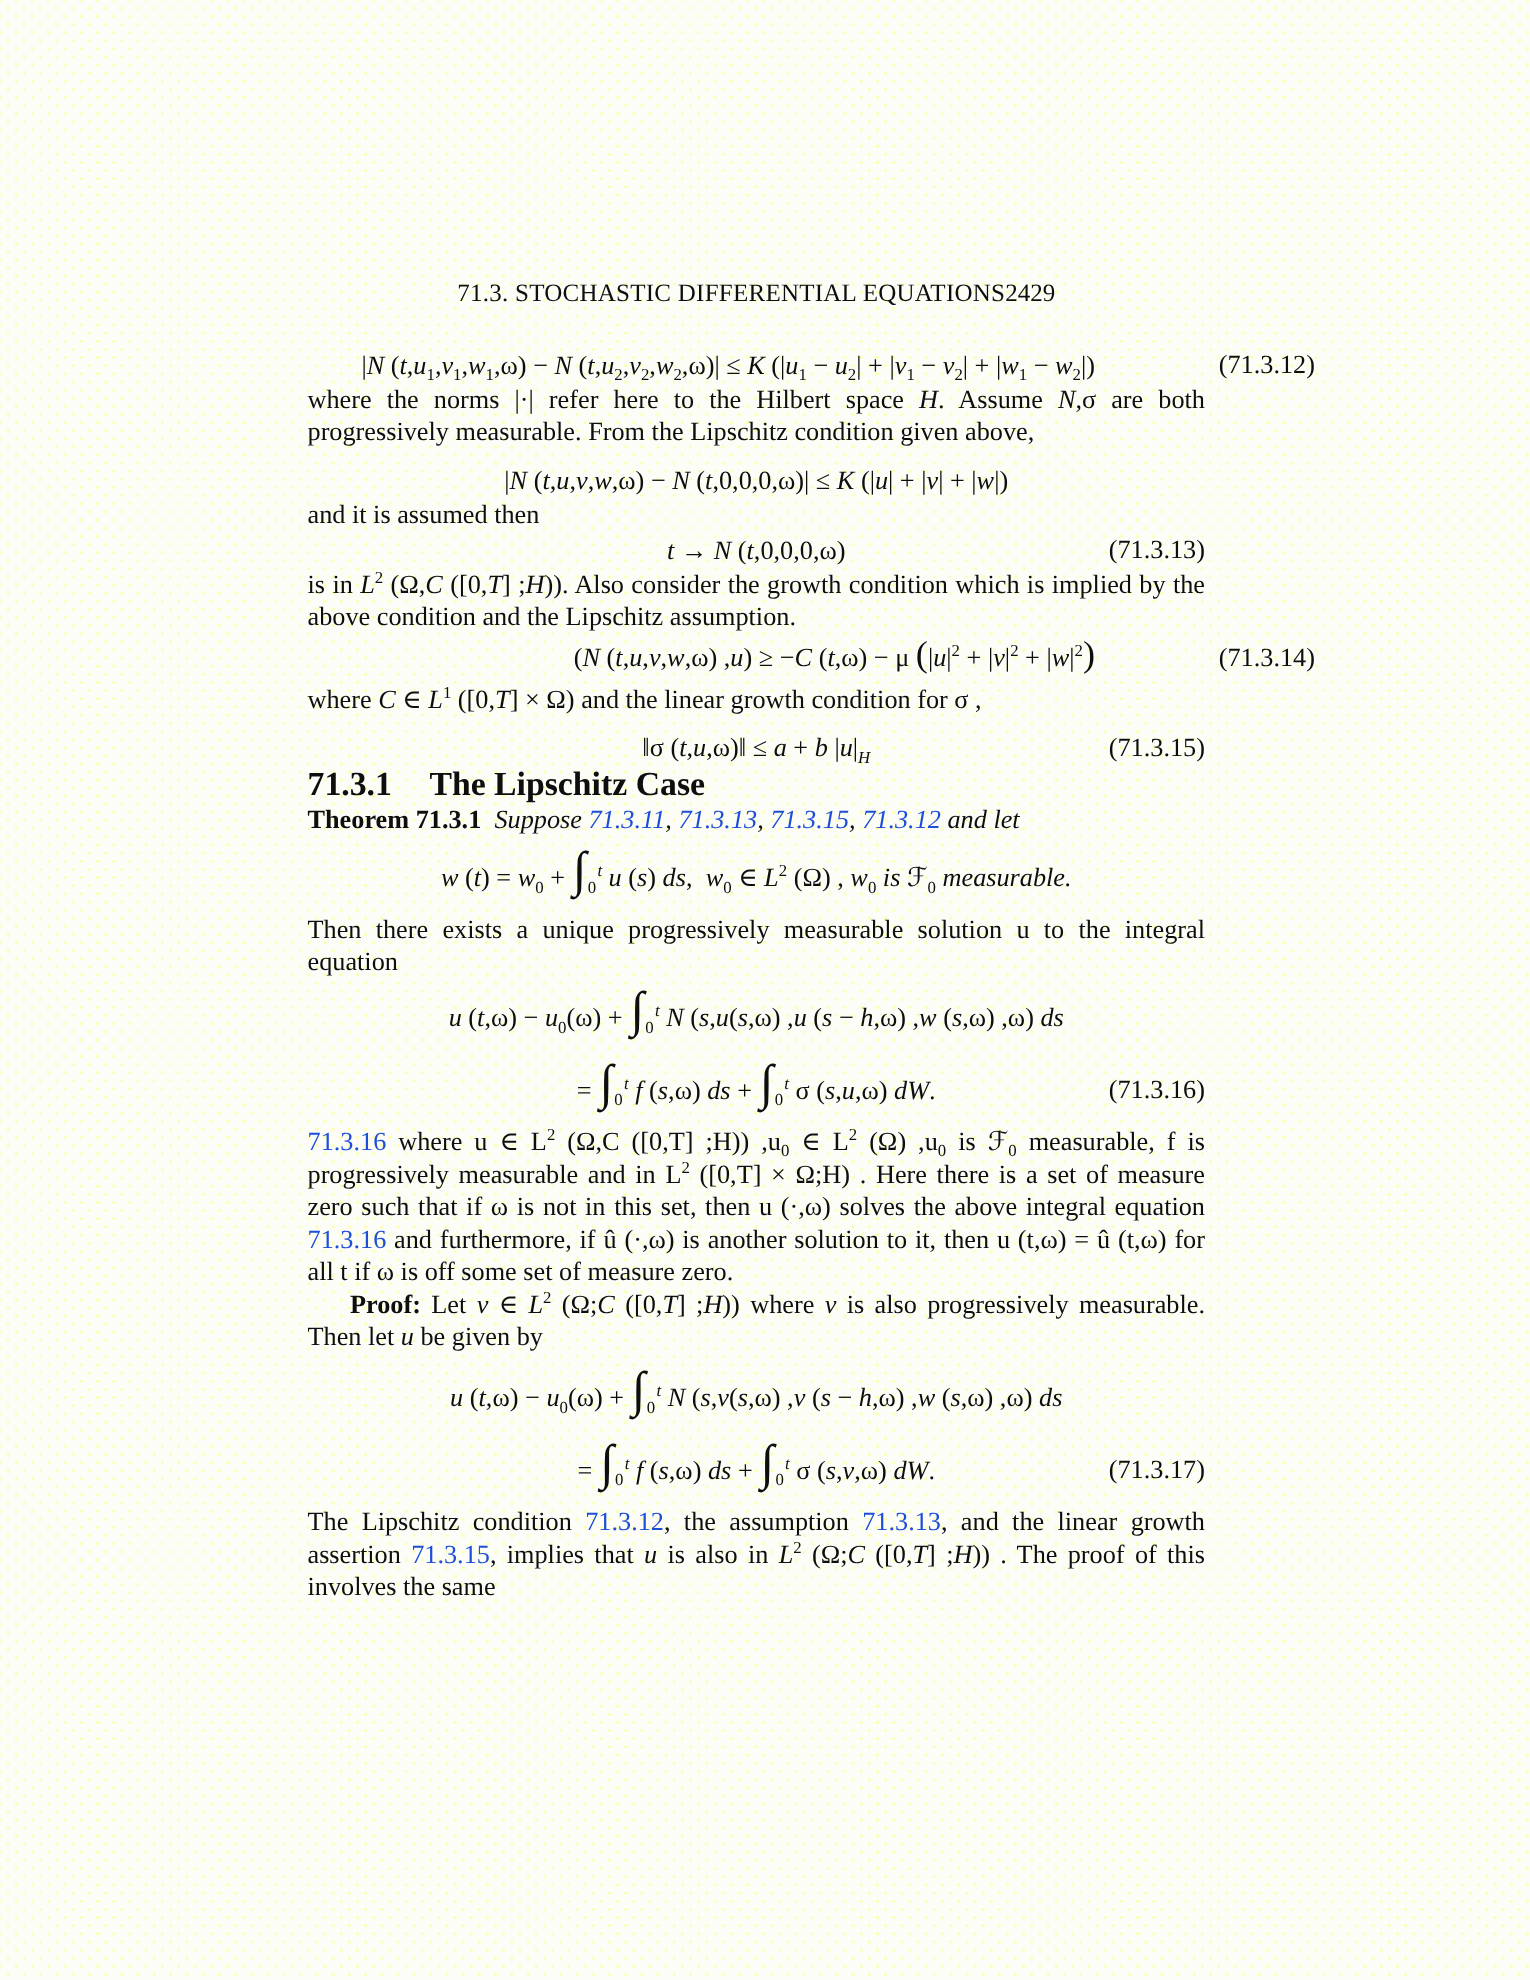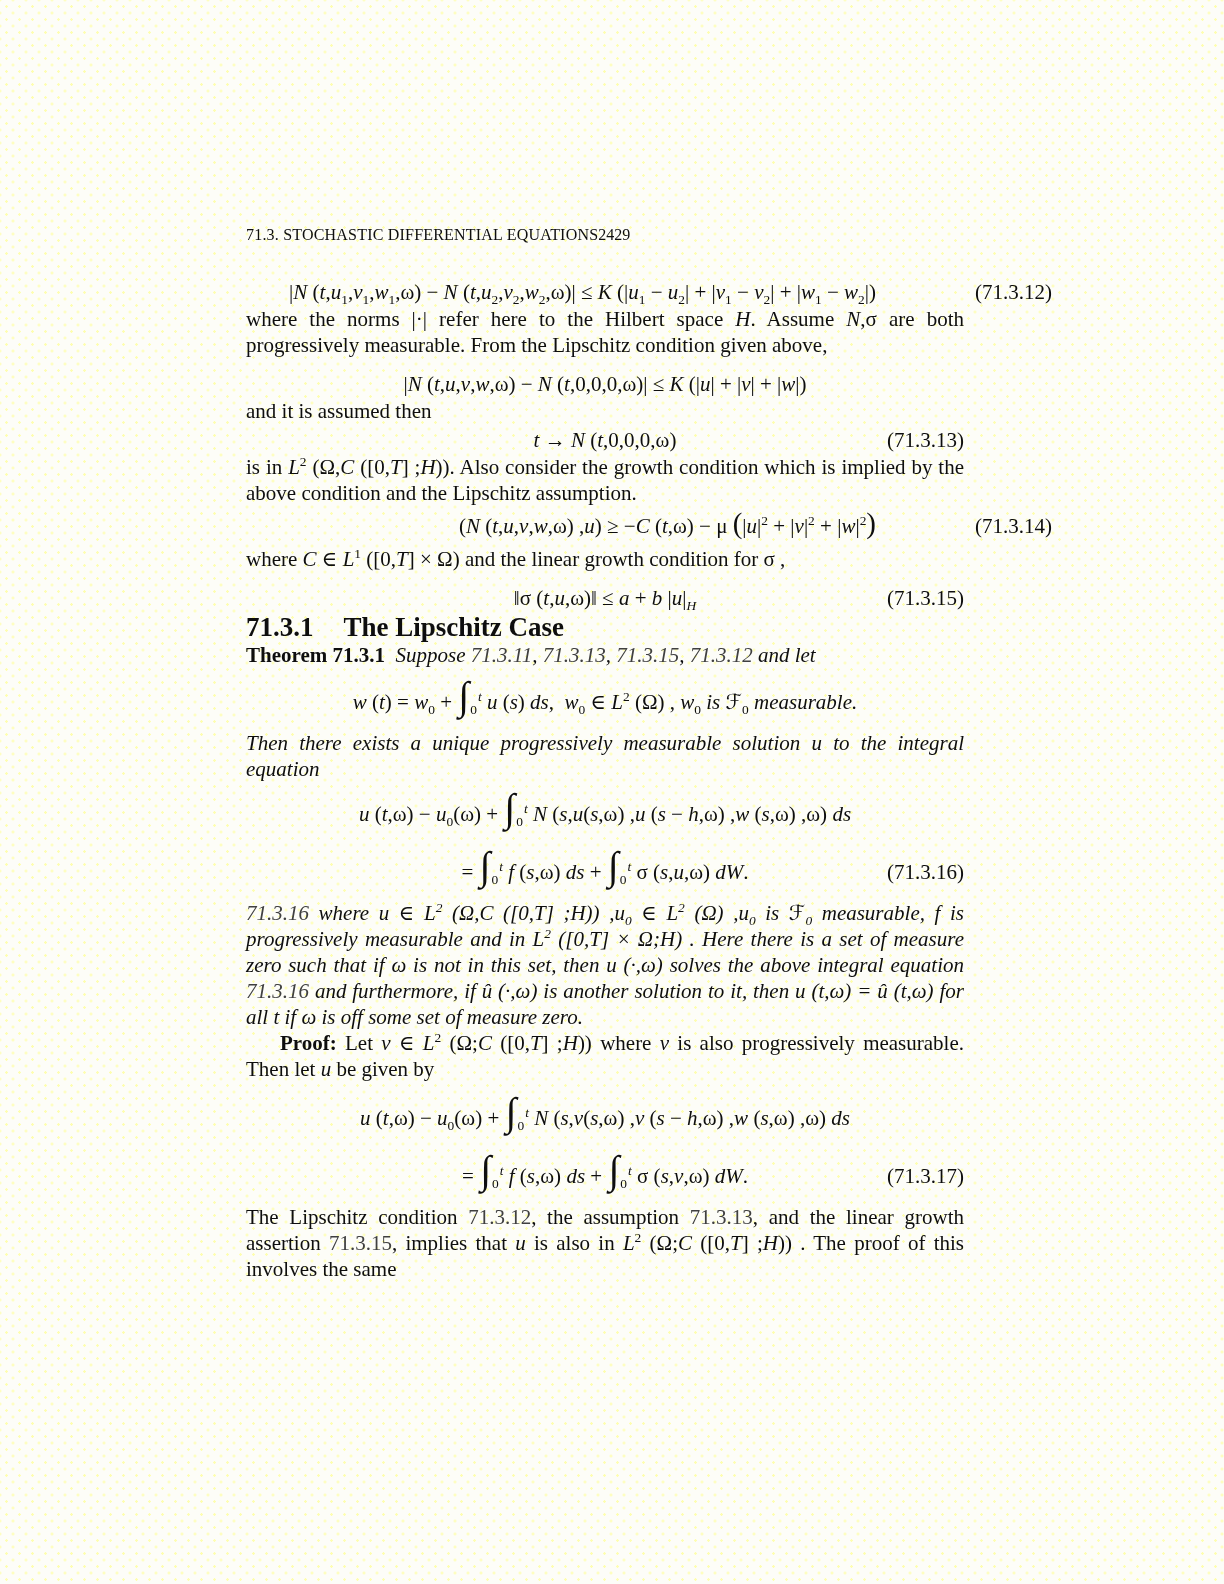--- a/index.html
+++ b/index.html
@@ -9,27 +9,27 @@
     background-image:
       radial-gradient(circle, rgba(255,255,90,0.45) 1px, rgba(255,255,90,0) 1.5px),
       radial-gradient(circle, rgba(255,255,90,0.45) 1px, rgba(255,255,90,0) 1.5px);
     background-size:13px 13px, 13px 13px;
     background-position:0 0, 6.5px 6.5px;
     font-family:"Liberation Serif","DejaVu Serif","DejaVu Sans",serif;
     color:#0e0e0e;
   }
   .content { position:absolute; left:246px; top:222px; width:718px; }
 
-  .pgheader { display:flex; justify-content:flex-start; font-size:16px; line-height:26px;font-family:Liberation Serif, serif; }
+  .pgheader { display:flex; justify-content:center; font-size:20px; line-height:26px;font-family:Liberation Serif, serif; }
   .pgheader .sec { letter-spacing:0.2px; }
 
   p.body {
     margin:0; font-size:21px; line-height:26px; text-align:justify;
   }
-  p.it { font-style:italic; }
+  p.it { }
   p.indent { text-indent:34px; }
 
   .eq {
     position:relative; text-align:center; font-size:21px; line-height:28px;
   }
   .eq.tall { line-height:56px; }
   .eq.mid  { line-height:40px; }
   .eq.pad .math { display:inline-block; }
   .eq.pad { padding-right:88px;text-align:right; }
   .eq .lbl {
@@ -39,21 +39,21 @@
   .eq.pad .lbl { right:-88px; }
 
   sub, sup { font-size:64%; line-height:0; }
   .int { font-size:190%; font-style:normal; vertical-align:-12%; line-height:0; padding:0 1px; }
   .int + sub { margin-right:1px; }
   .bp { font-size:138%; vertical-align:-9%; line-height:0; }
 
   h2.lipcase { margin:0; font-size:27px; line-height:30px; font-weight:bold; }
   h2.lipcase .num { margin-right:30px; }
 
-  .ref { color:#404040; text-decoration:none; cursor:pointer; }
+  .ref { color:#1d4ed8; text-decoration:none; cursor:pointer; }
 
   
   .mt30{margin-top:30px}.mt24{margin-top:24px}
   .mt18{margin-top:18px}.mt16{margin-top:16px}.mt14{margin-top:14px}
   .mt12{margin-top:12px}.mt10{}.mt8{margin-top:8px}
   .mt6{margin-top:6px}.mt4{margin-top:4px}.mt2{margin-top:2px}.mt0{margin-top:0}
 </style>
 </head>
 <body>
 

